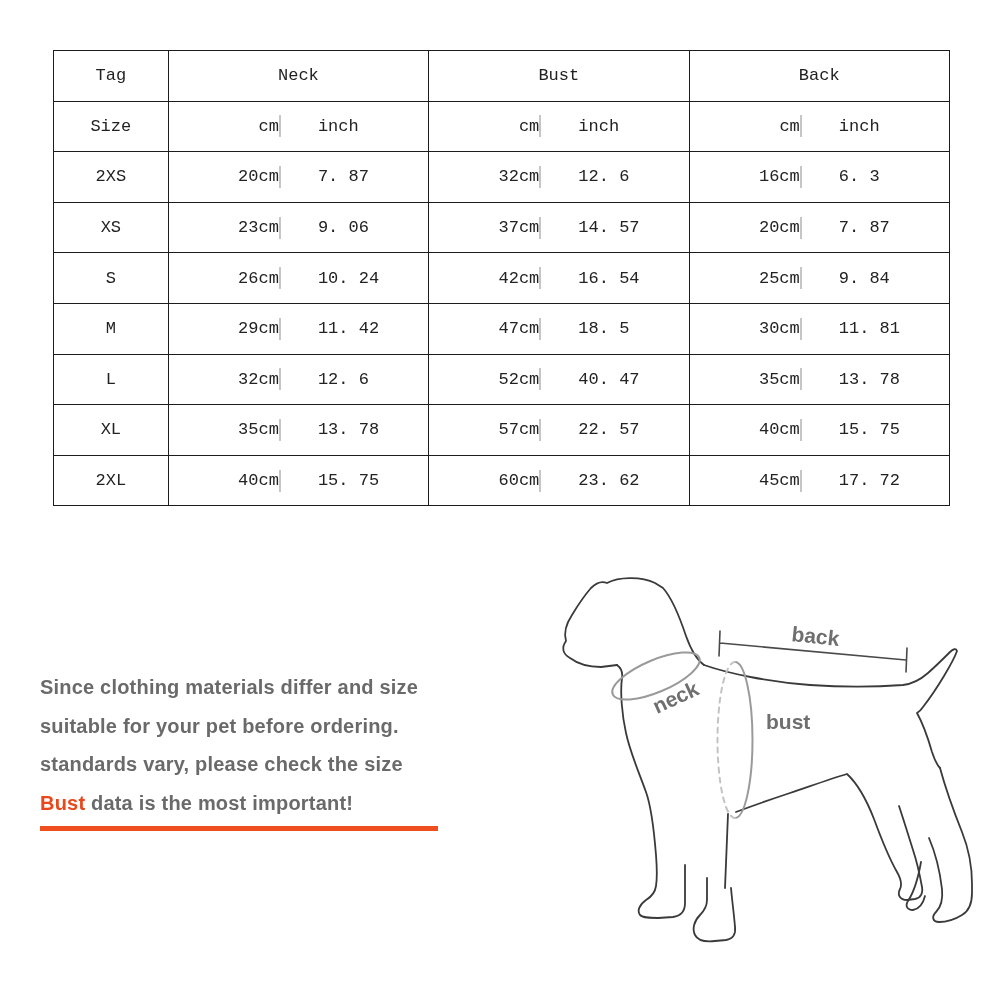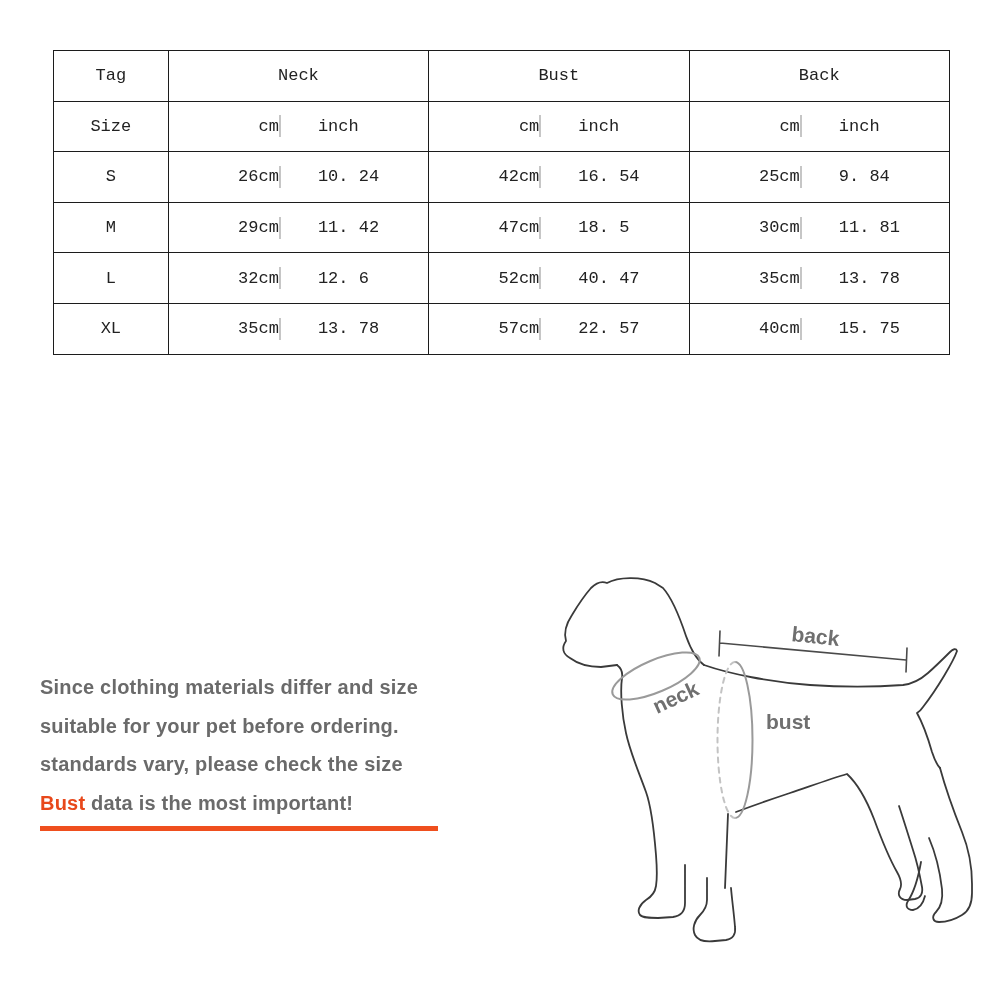--- a/index.html
+++ b/index.html
@@ -70,21 +70,69 @@
           </td>
         <td>
             <div class="pair">
           <span class="cm">cm</span>
           <span class="vdiv"></span>
           <span class="inch">inch</span>
             </div>
           </td>
       </tr>
 
-
+      <tr>
+        <td>2XS</td>
+        <td>
+            <div class="pair">
+          <span class="cm">20cm</span>
+              <span class="vdiv"></span>
+              <span class="inch">7. 87</span>
+            </div>
+          </td>
+        <td>
+            <div class="pair">
+          <span class="cm">32cm</span>
+              <span class="vdiv"></span>
+              <span class="inch">12. 6</span>
+            </div>
+          </td>
+        <td>
+            <div class="pair">
+          <span class="cm">16cm</span>
+              <span class="vdiv"></span>
+              <span class="inch">6. 3</span>
+            </div>
+          </td>
+      </tr>
+
+      <tr>
+        <td>XS</td>
+        <td>
+            <div class="pair">
+          <span class="cm">23cm</span>
+              <span class="vdiv"></span>
+              <span class="inch">9. 06</span>
+            </div>
+          </td>
+        <td>
+            <div class="pair">
+          <span class="cm">37cm</span>
+              <span class="vdiv"></span>
+              <span class="inch">14. 57</span>
+            </div>
+          </td>
+        <td>
+            <div class="pair">
+          <span class="cm">20cm</span>
+              <span class="vdiv"></span>
+              <span class="inch">7. 87</span>
+            </div>
+          </td>
+      </tr>
 
       <tr>
         <td>S</td>
         <td>
             <div class="pair">
           <span class="cm">26cm</span>
               <span class="vdiv"></span>
               <span class="inch">10. 24</span>
             </div>
           </td>
@@ -172,20 +220,44 @@
           </td>
         <td>
             <div class="pair">
           <span class="cm">40cm</span>
               <span class="vdiv"></span>
               <span class="inch">15. 75</span>
             </div>
           </td>
       </tr>
 
+      <tr>
+        <td>2XL</td>
+        <td>
+            <div class="pair">
+          <span class="cm">40cm</span>
+              <span class="vdiv"></span>
+              <span class="inch">15. 75</span>
+            </div>
+          </td>
+        <td>
+            <div class="pair">
+          <span class="cm">60cm</span>
+              <span class="vdiv"></span>
+              <span class="inch">23. 62</span>
+            </div>
+          </td>
+        <td>
+            <div class="pair">
+          <span class="cm">45cm</span>
+              <span class="vdiv"></span>
+              <span class="inch">17. 72</span>
+            </div>
+          </td>
+      </tr>
     </tbody>
   </table>
 
   <div id="note">
     <div>Since clothing materials differ and size</div>
     <div>suitable for your pet before ordering.</div>
     <div>standards vary, please check the size</div>
     <div><span class="hl">Bust</span><span> data is the most important!</span></div>
   </div>
   <div id="note-underline"></div>

